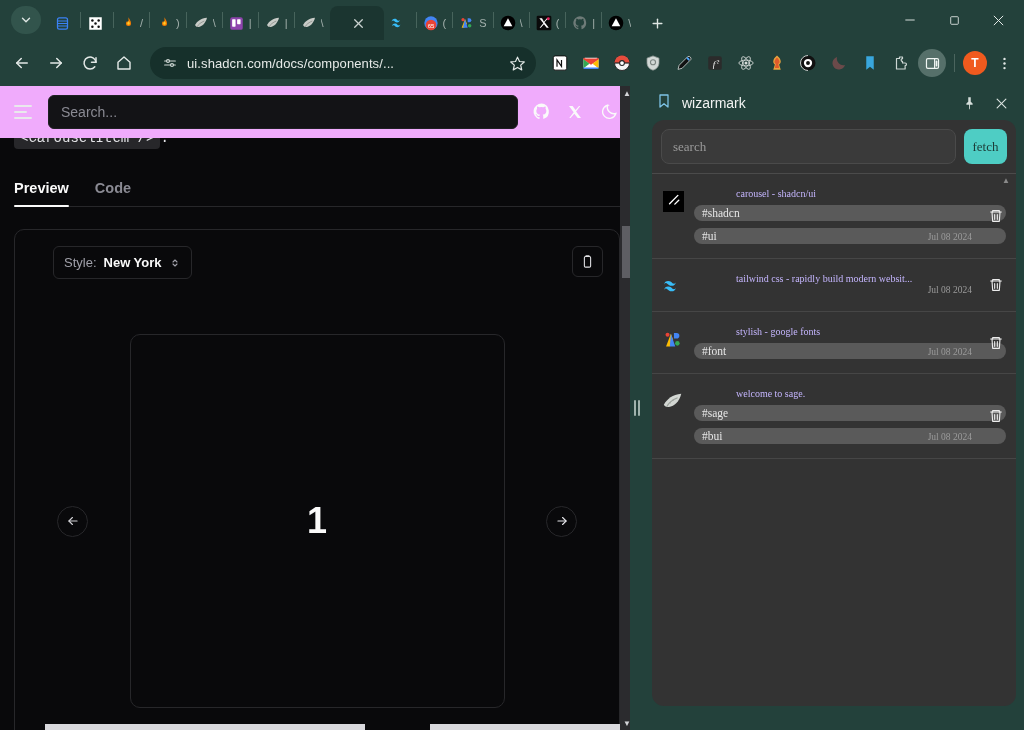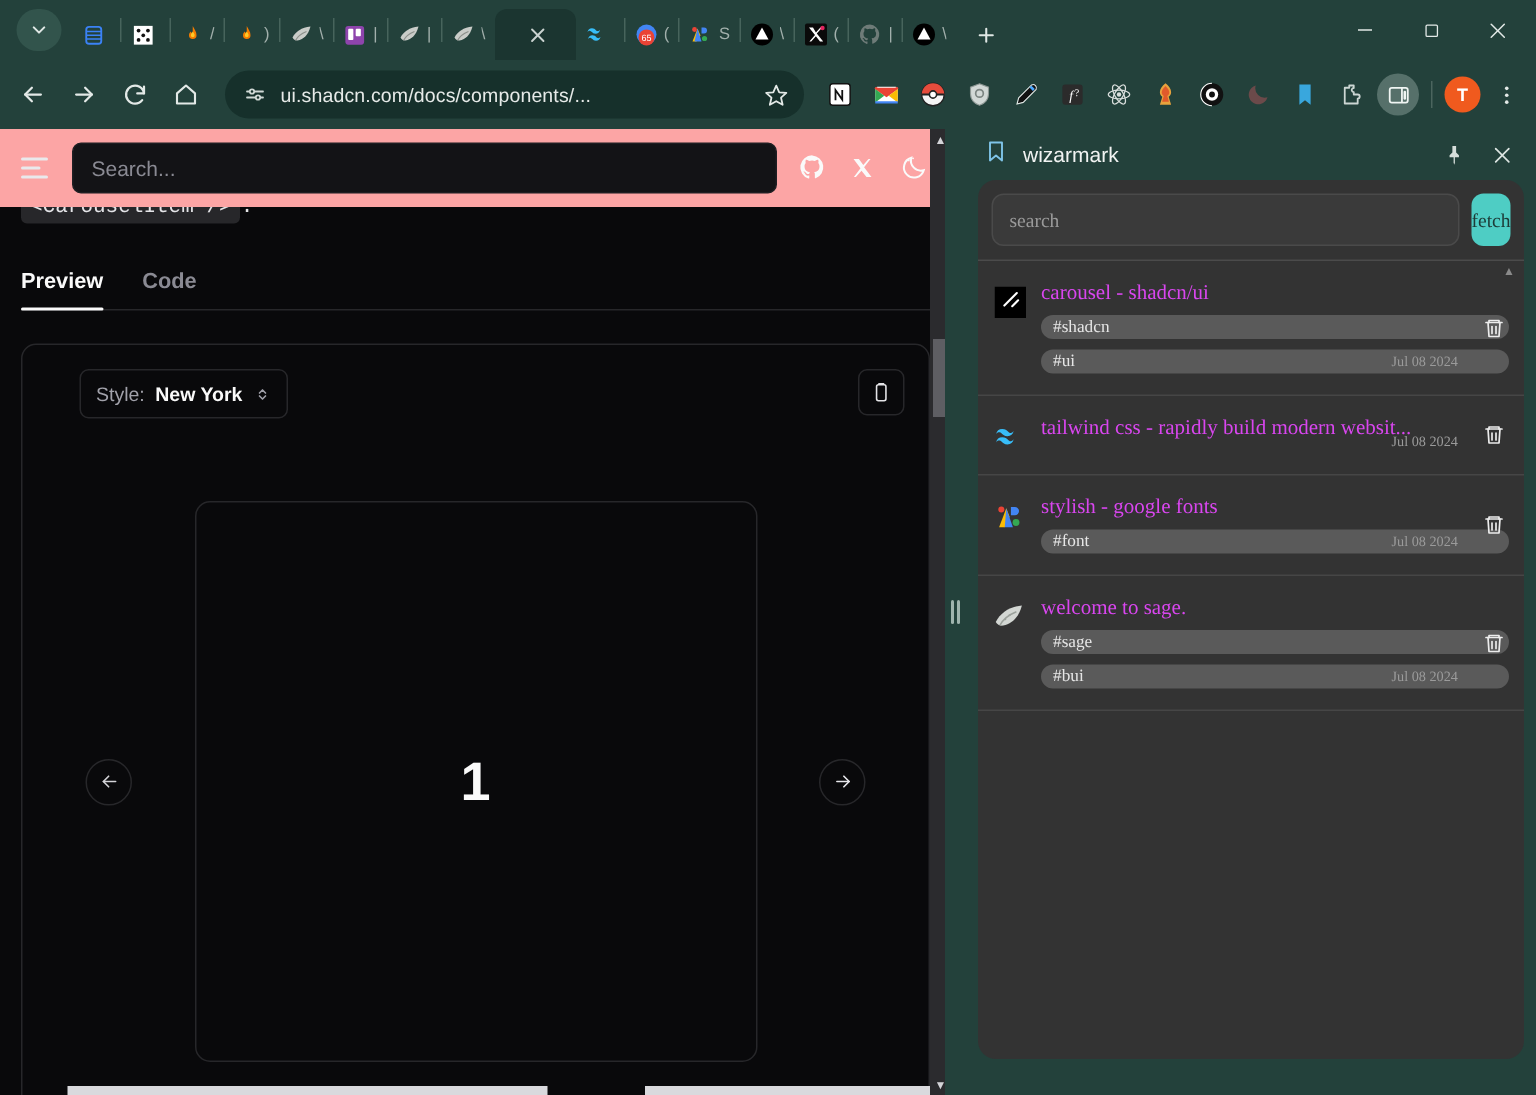--- a/index.html
+++ b/index.html
@@ -58,21 +58,21 @@
   .vsep { width:1px; height:18px; background:#4b655e; margin:0 5px; }
   .avatar {
     width:24px; height:24px; border-radius:12px; background:#f05a1e; color:#fff;
     font-size:12px; font-weight:bold; display:flex; align-items:center; justify-content:center; cursor:pointer;
   }
 
   
   .viewport { position:absolute; left:0; top:86px; width:634px; height:644px; background:#09090b; overflow:hidden; }
 
   .site-header {
-    height:52px; background:#fca5a5; display:flex; align-items:center; gap:12px;
+    height:52px; background:#f0abfc; display:flex; align-items:center; gap:12px;
     padding:0 14px; border-bottom:1px solid transparent; position:relative; z-index:3;
   }
   .hamburger { width:22px; height:22px; display:flex; flex-direction:column; justify-content:center; gap:4px; cursor:pointer; }
   .hamburger i { display:block; height:2px; background:#e9e9ec; border-radius:1px; }
   .hamburger i:nth-child(1){ width:18px; }
   .hamburger i:nth-child(2){ width:13px; }
   .hamburger i:nth-child(3){ width:18px; }
   .site-search {
     flex:1; height:34px; background:#131316; border:1px solid #1f1f23; border-radius:6px;
     display:flex; align-items:center; padding:0 12px; color:#8a8a93; font-size:14px; cursor:text;
@@ -132,30 +132,30 @@
   .panel-head .sp { margin-left:auto; }
   .phbtn { width:22px; height:22px; display:flex; align-items:center; justify-content:center; cursor:pointer; }
 
   .ext-card { background:#333333; border-radius:12px; height:586px; display:flex; flex-direction:column; overflow:hidden;font-family:Liberation Serif, serif; }
   .search-row { display:flex; align-items:center; gap:8px; padding:9px 9px 9px 9px; }
   .bm-search {
     flex:1; height:35px; background:#3a3a3a; border:1px solid #4a4a4a; border-radius:8px;
     display:flex; align-items:center; padding:0 11px; font-size:13px; color:#9a9a9a; cursor:text;
   }
   .fetch-btn {
-    width:26px; height:35px; background:#4ecdc4; border-radius:8px; color:#1d3b37;
+    width:43px; height:35px; background:#4ecdc4; border-radius:8px; color:#1d3b37;
     font-size:13px; display:flex; align-items:center; justify-content:center; cursor:pointer;
     font-weight:500;
   }
   .list-area { flex:1; border-top:1px solid #4b4b4b; position:relative; overflow:hidden; }
   .scroll-cue { position:absolute; right:6px; top:2px; color:#8a8a8a; font-size:8px; }
   .bm-item { display:flex; align-items:flex-start; gap:10px; padding:14px 10px 14px 10px; border-bottom:1px solid #464646; position:relative; cursor:pointer; }
   .bm-fav { width:22px; height:22px; flex:0 0 22px; margin-top:2px; display:flex; align-items:center; justify-content:center; }
   .bm-main { flex:1; min-width:0; }
-  .bm-title { font-size:14px; color:#d946ef; white-space:nowrap; overflow:hidden; text-overflow:ellipsis; max-width:272px; }
+  .bm-title { font-size:10px; color:#c4b5fd; white-space:nowrap; overflow:hidden; text-overflow:ellipsis; max-width:272px;margin-left:42px; }
   .bm-tags { display:flex; gap:7px; margin-top:6px;flex-direction:column; }
   .bm-tag { background:#5a5a5a; color:#e6e6e6; font-size:11.5px; padding:2px 8px; border-radius:9px; cursor:pointer; }
   .bm-date { position:absolute; right:44px; bottom:16px; font-size:9.5px; color:#9b9b9b; }
   .bm-del { position:absolute; right:10px; top:50%; transform:translateY(-50%); width:20px; height:20px; display:flex; align-items:center; justify-content:center; cursor:pointer; }
 </style>
 </head>
 <body>
 
 <div id="browser">
 

